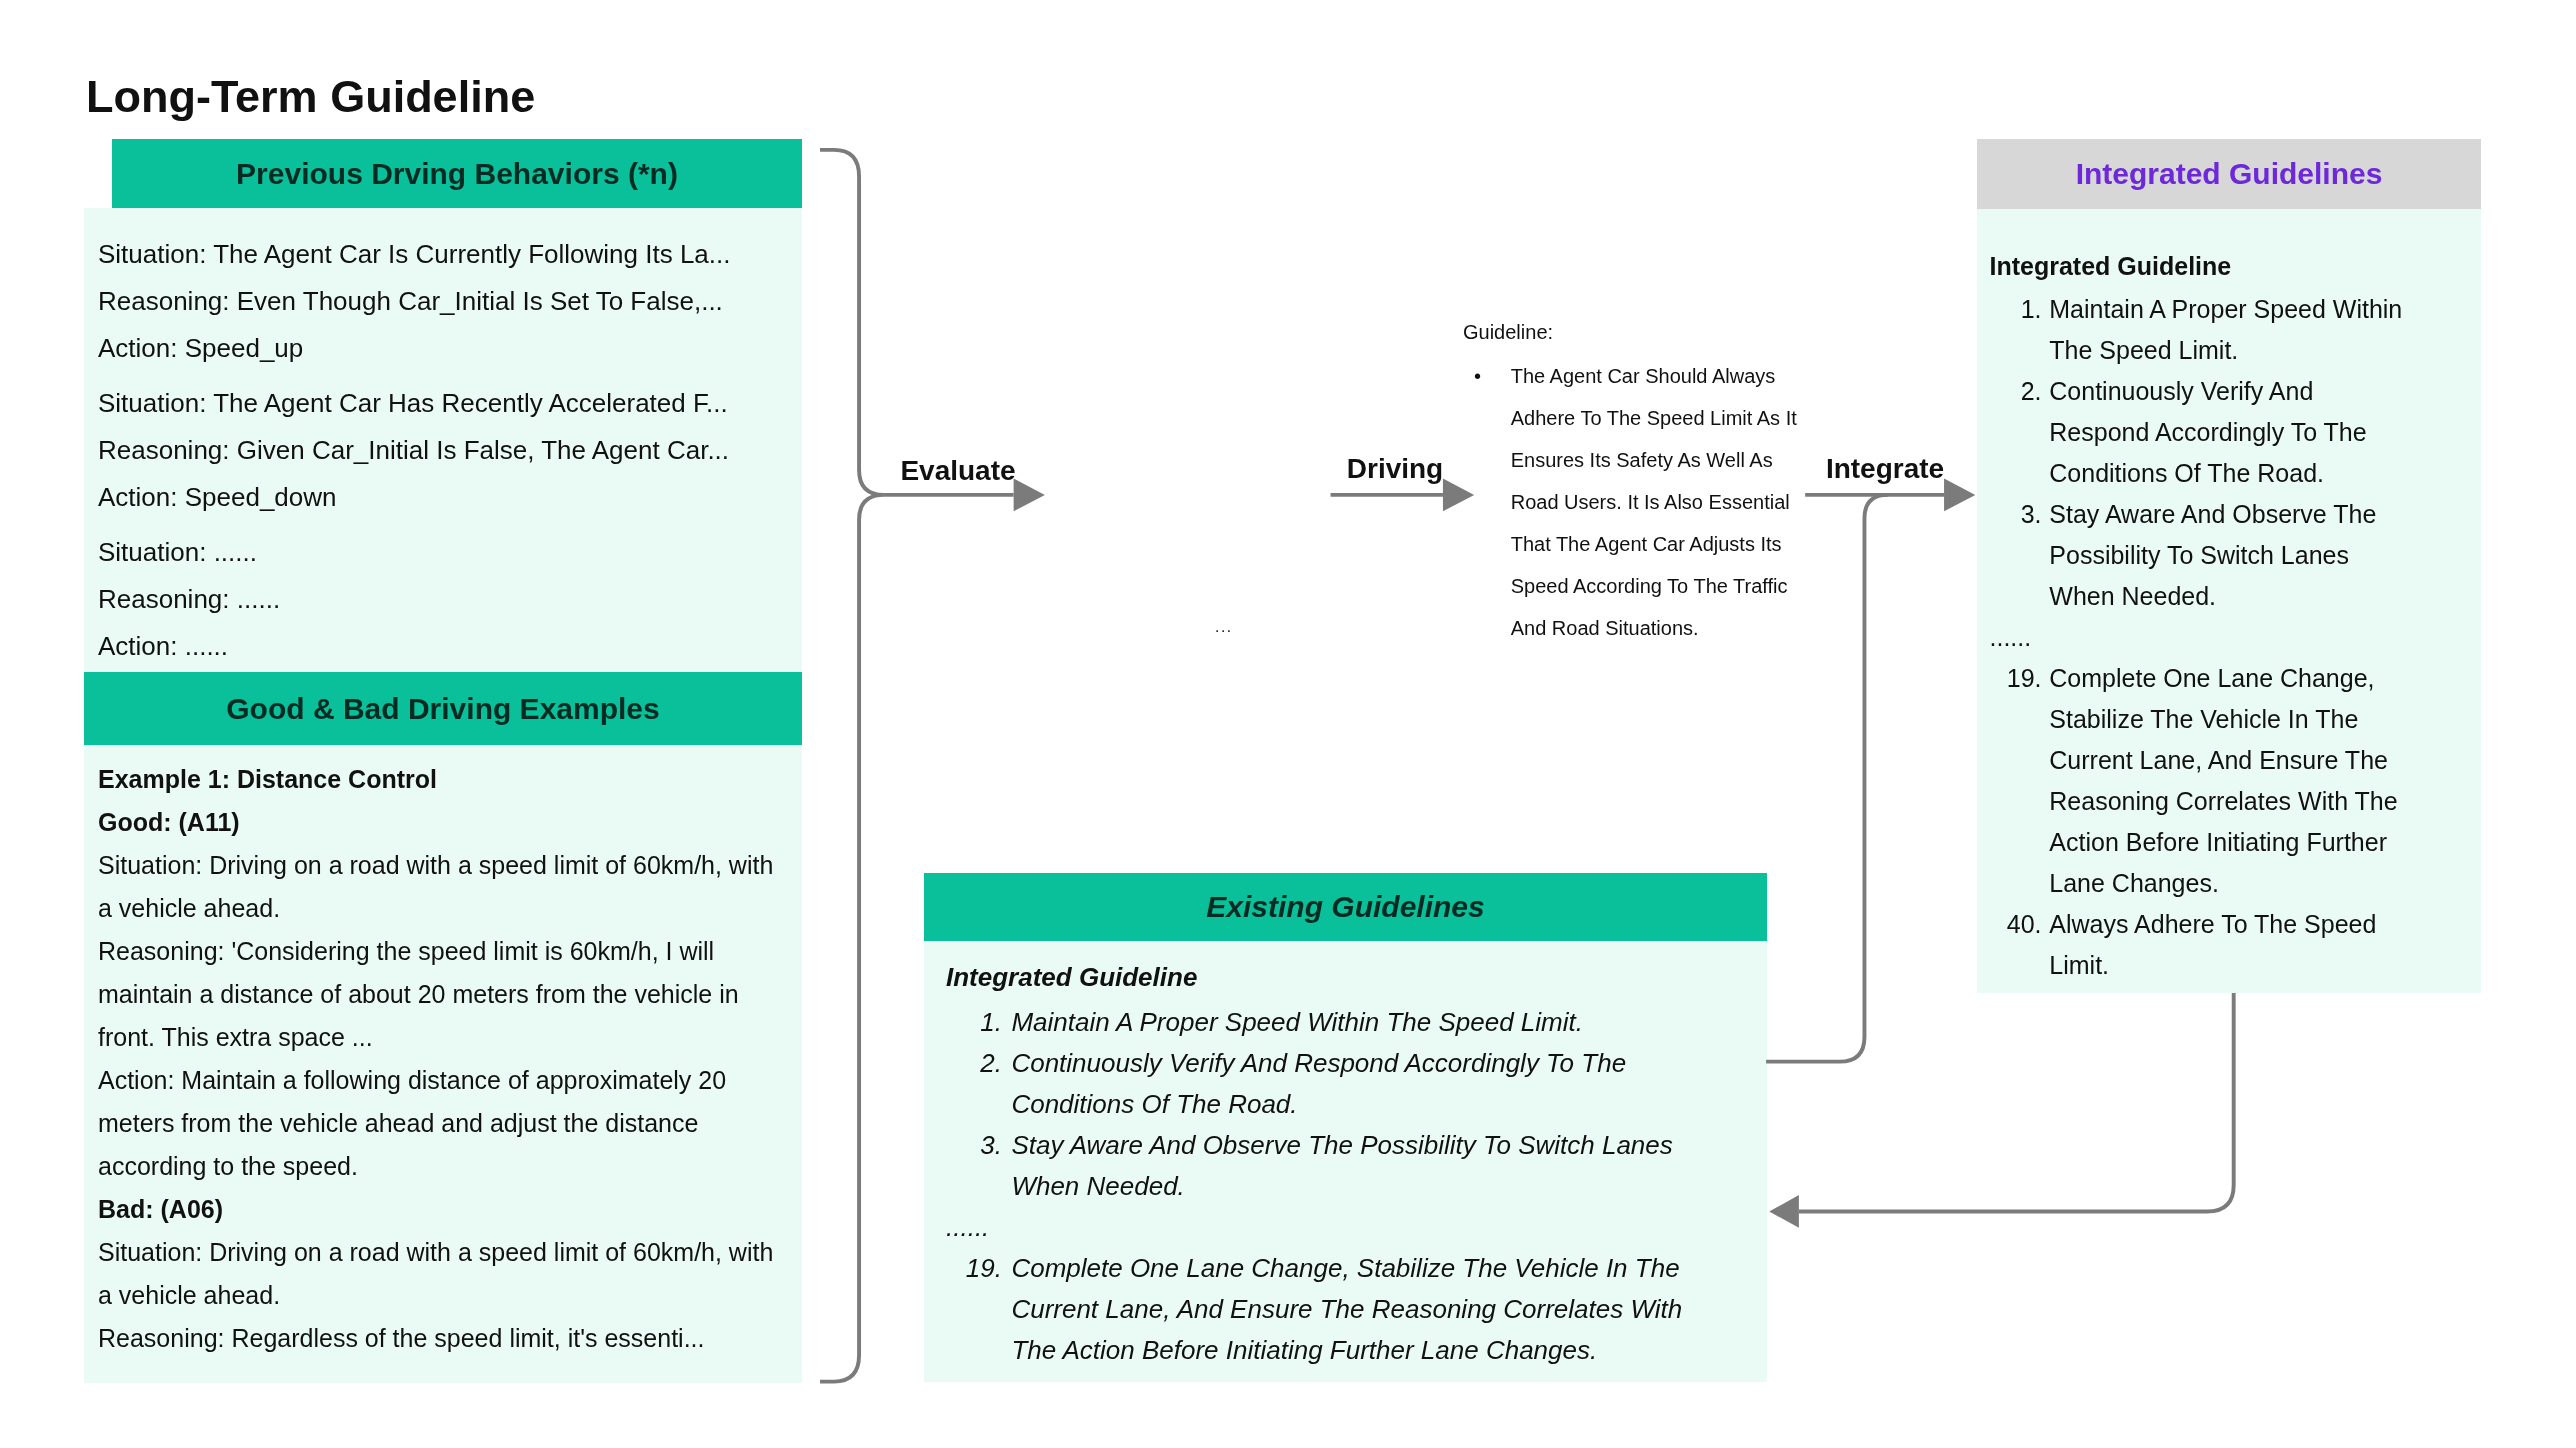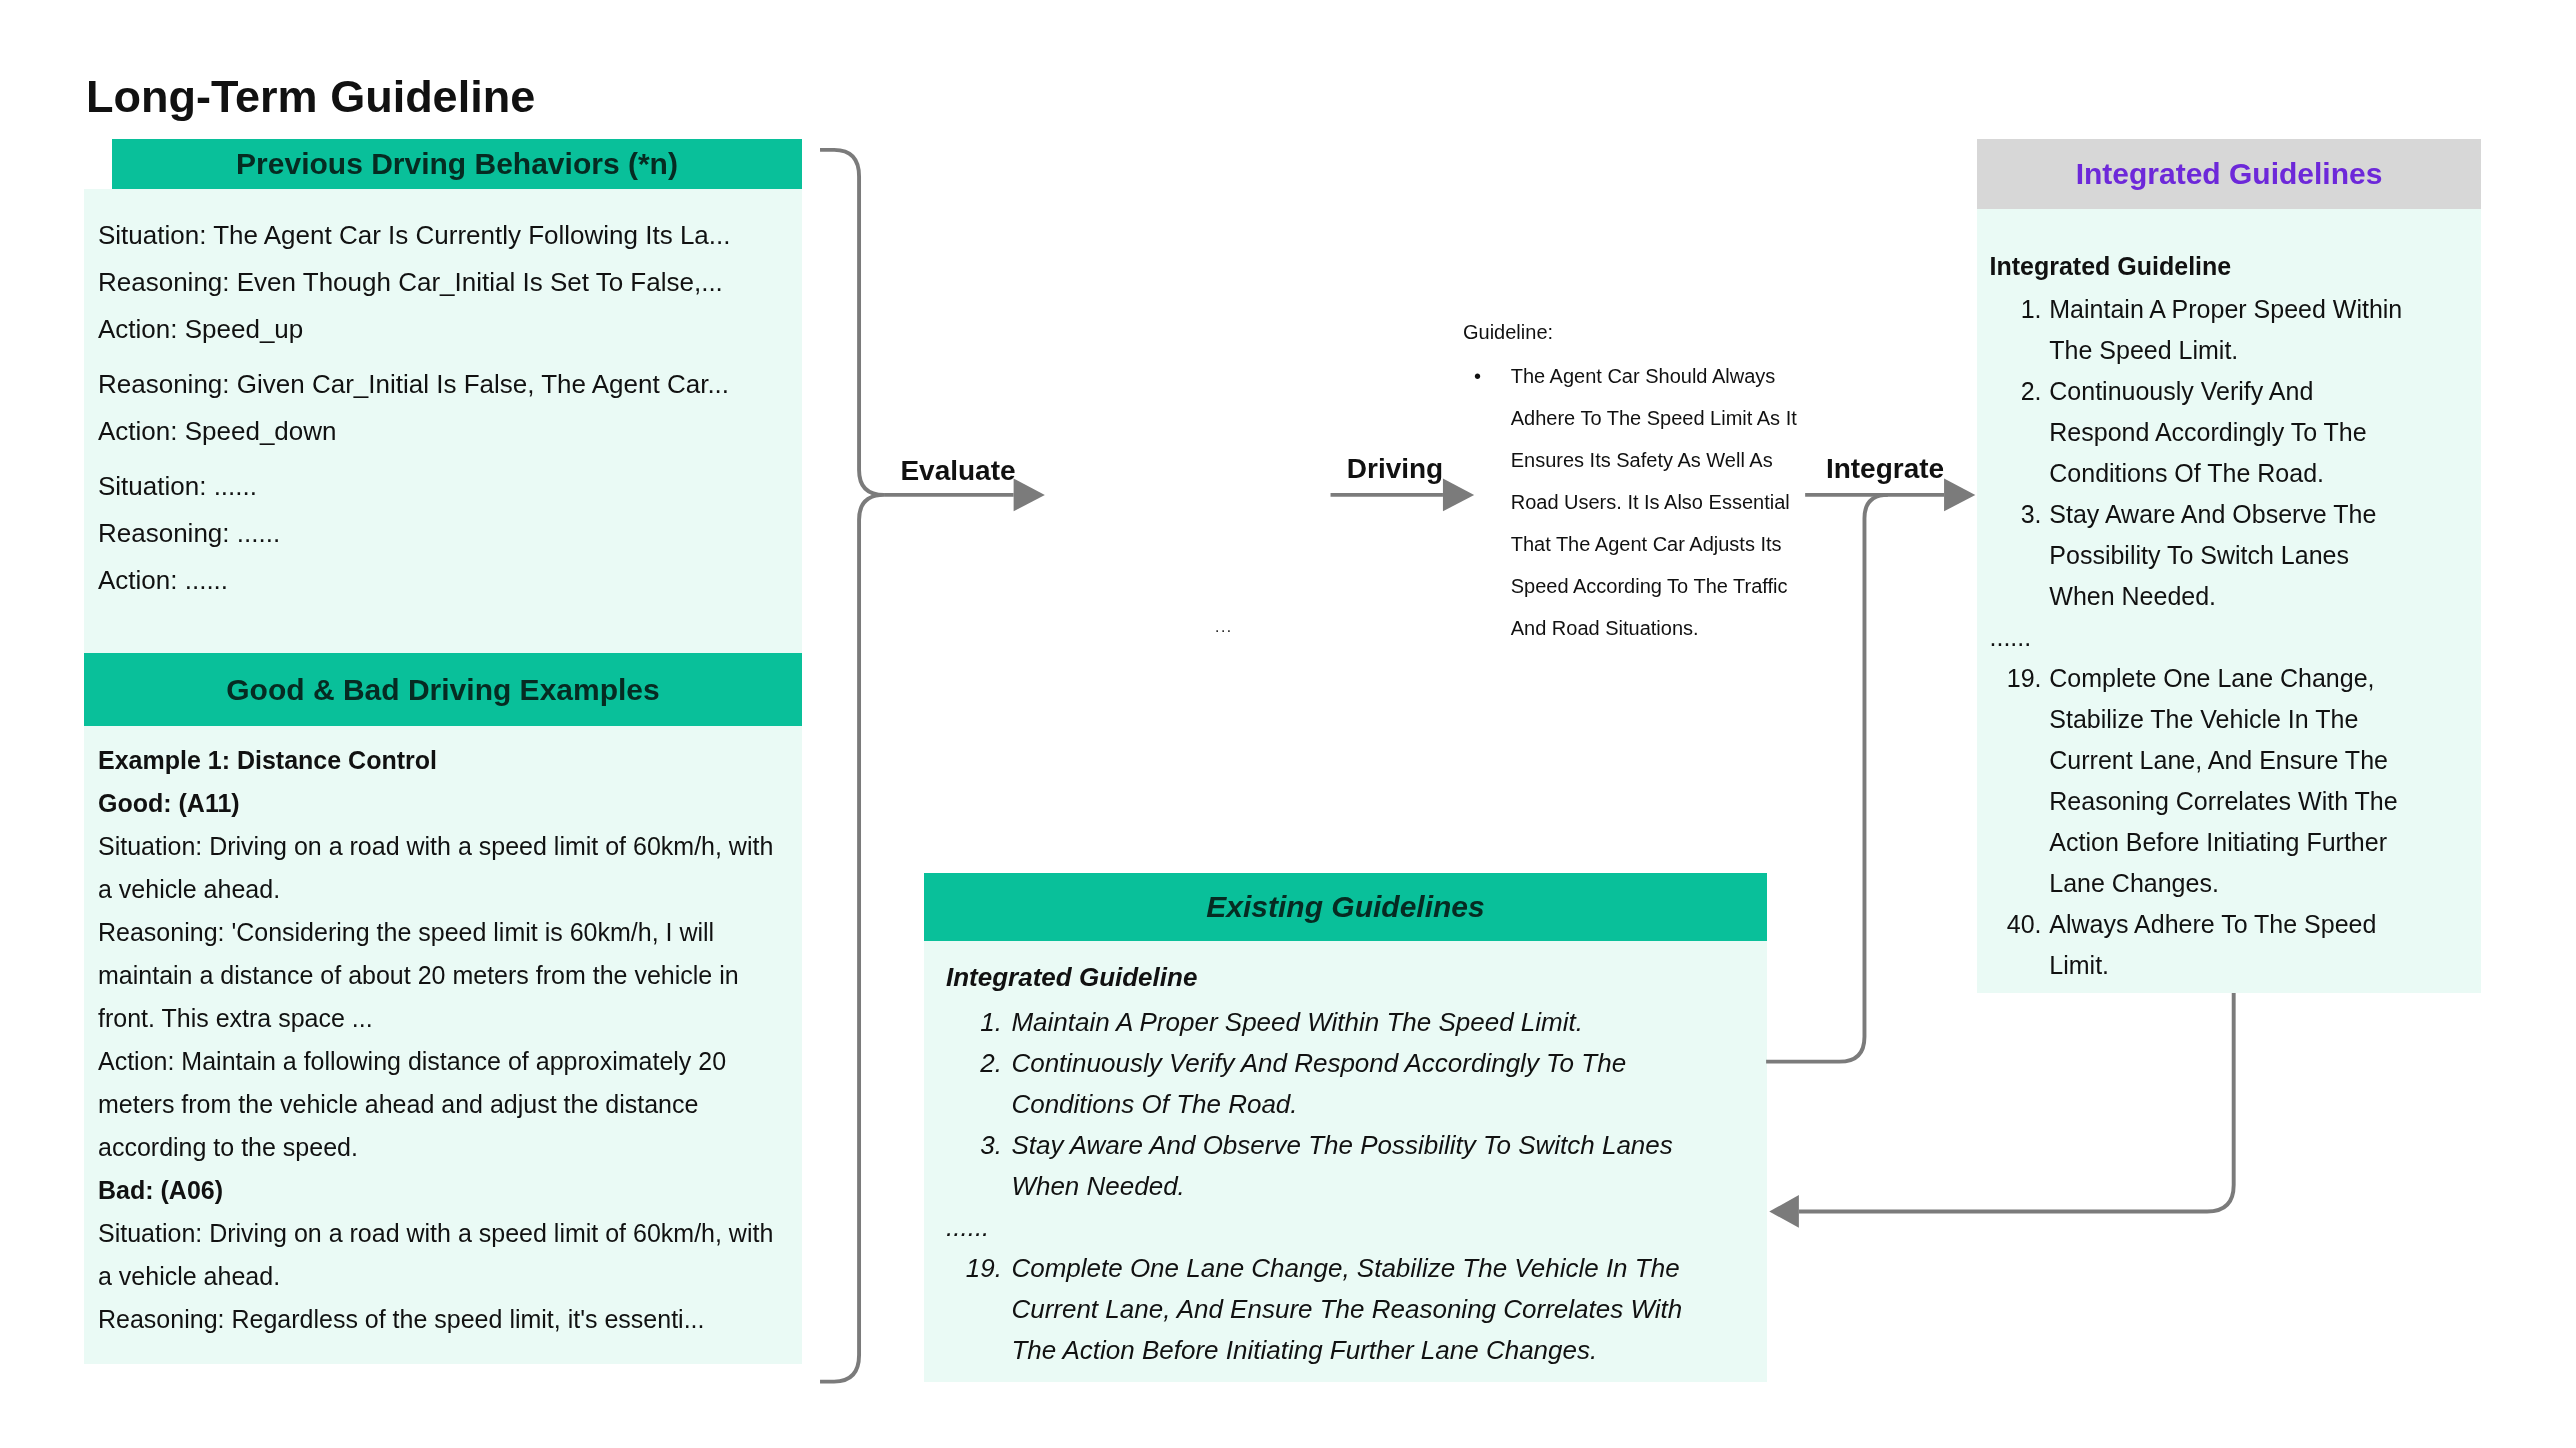--- a/index.html
+++ b/index.html
@@ -17,21 +17,21 @@
     font-size:45px;font-weight:bold;letter-spacing:0px;
   }
   
   #left-stack{left:84px;top:139px;width:718px;}
   .box-hdr{
     background:var(--teal,#09c09a);
     display:flex;align-items:center;justify-content:center;
     font-weight:bold;font-size:30px;color:#062b22;
     box-sizing:border-box;
   }
-  #prev-hdr{height:50px;margin-left:28px;}
+  #prev-hdr{height:69px;margin-left:28px;}
   #ex-hdr{height:73px;}
   .box-body{background:var(--mint,#eafaf5);box-sizing:border-box;}
   #prev-body{height:464px;padding:23.4px 14px 0 14px;font-size:26px;line-height:47px;}
   #prev-body .grp{margin-bottom:7.8px;}
   #ex-body{height:638px;padding:12.5px 14px 0 14px;font-size:25px;line-height:43px;}
   .bold{font-weight:bold;}
   #prev-body p, #ex-body p{margin:0;}
   
   #existing-box{left:924px;top:873px;width:843px;font-style:italic;}
   #existing-hdr{height:68px;}
@@ -78,20 +78,21 @@
 
   <section id="left-stack" class="abs">
     <div id="prev-hdr" class="box-hdr">Previous Drving Behaviors (*n)</div>
     <div id="prev-body" class="box-body">
       <div class="grp">
         <p>Situation: The Agent Car Is Currently Following Its La...</p>
         <p>Reasoning: Even Though Car_Initial Is Set To False,...</p>
         <p>Action: Speed_up</p>
       </div>
       <div class="grp">
+        <p>Situation: The Agent Car Has Recently Accelerated F...</p>
         <p>Reasoning: Given Car_Initial Is False, The Agent Car...</p>
         <p>Action: Speed_down</p>
       </div>
       <div class="grp">
         <p>Situation: ......</p>
         <p>Reasoning: ......</p>
         <p>Action: ......</p>
       </div>
     </div>
     <div id="ex-hdr" class="box-hdr">Good &amp; Bad Driving Examples</div>

